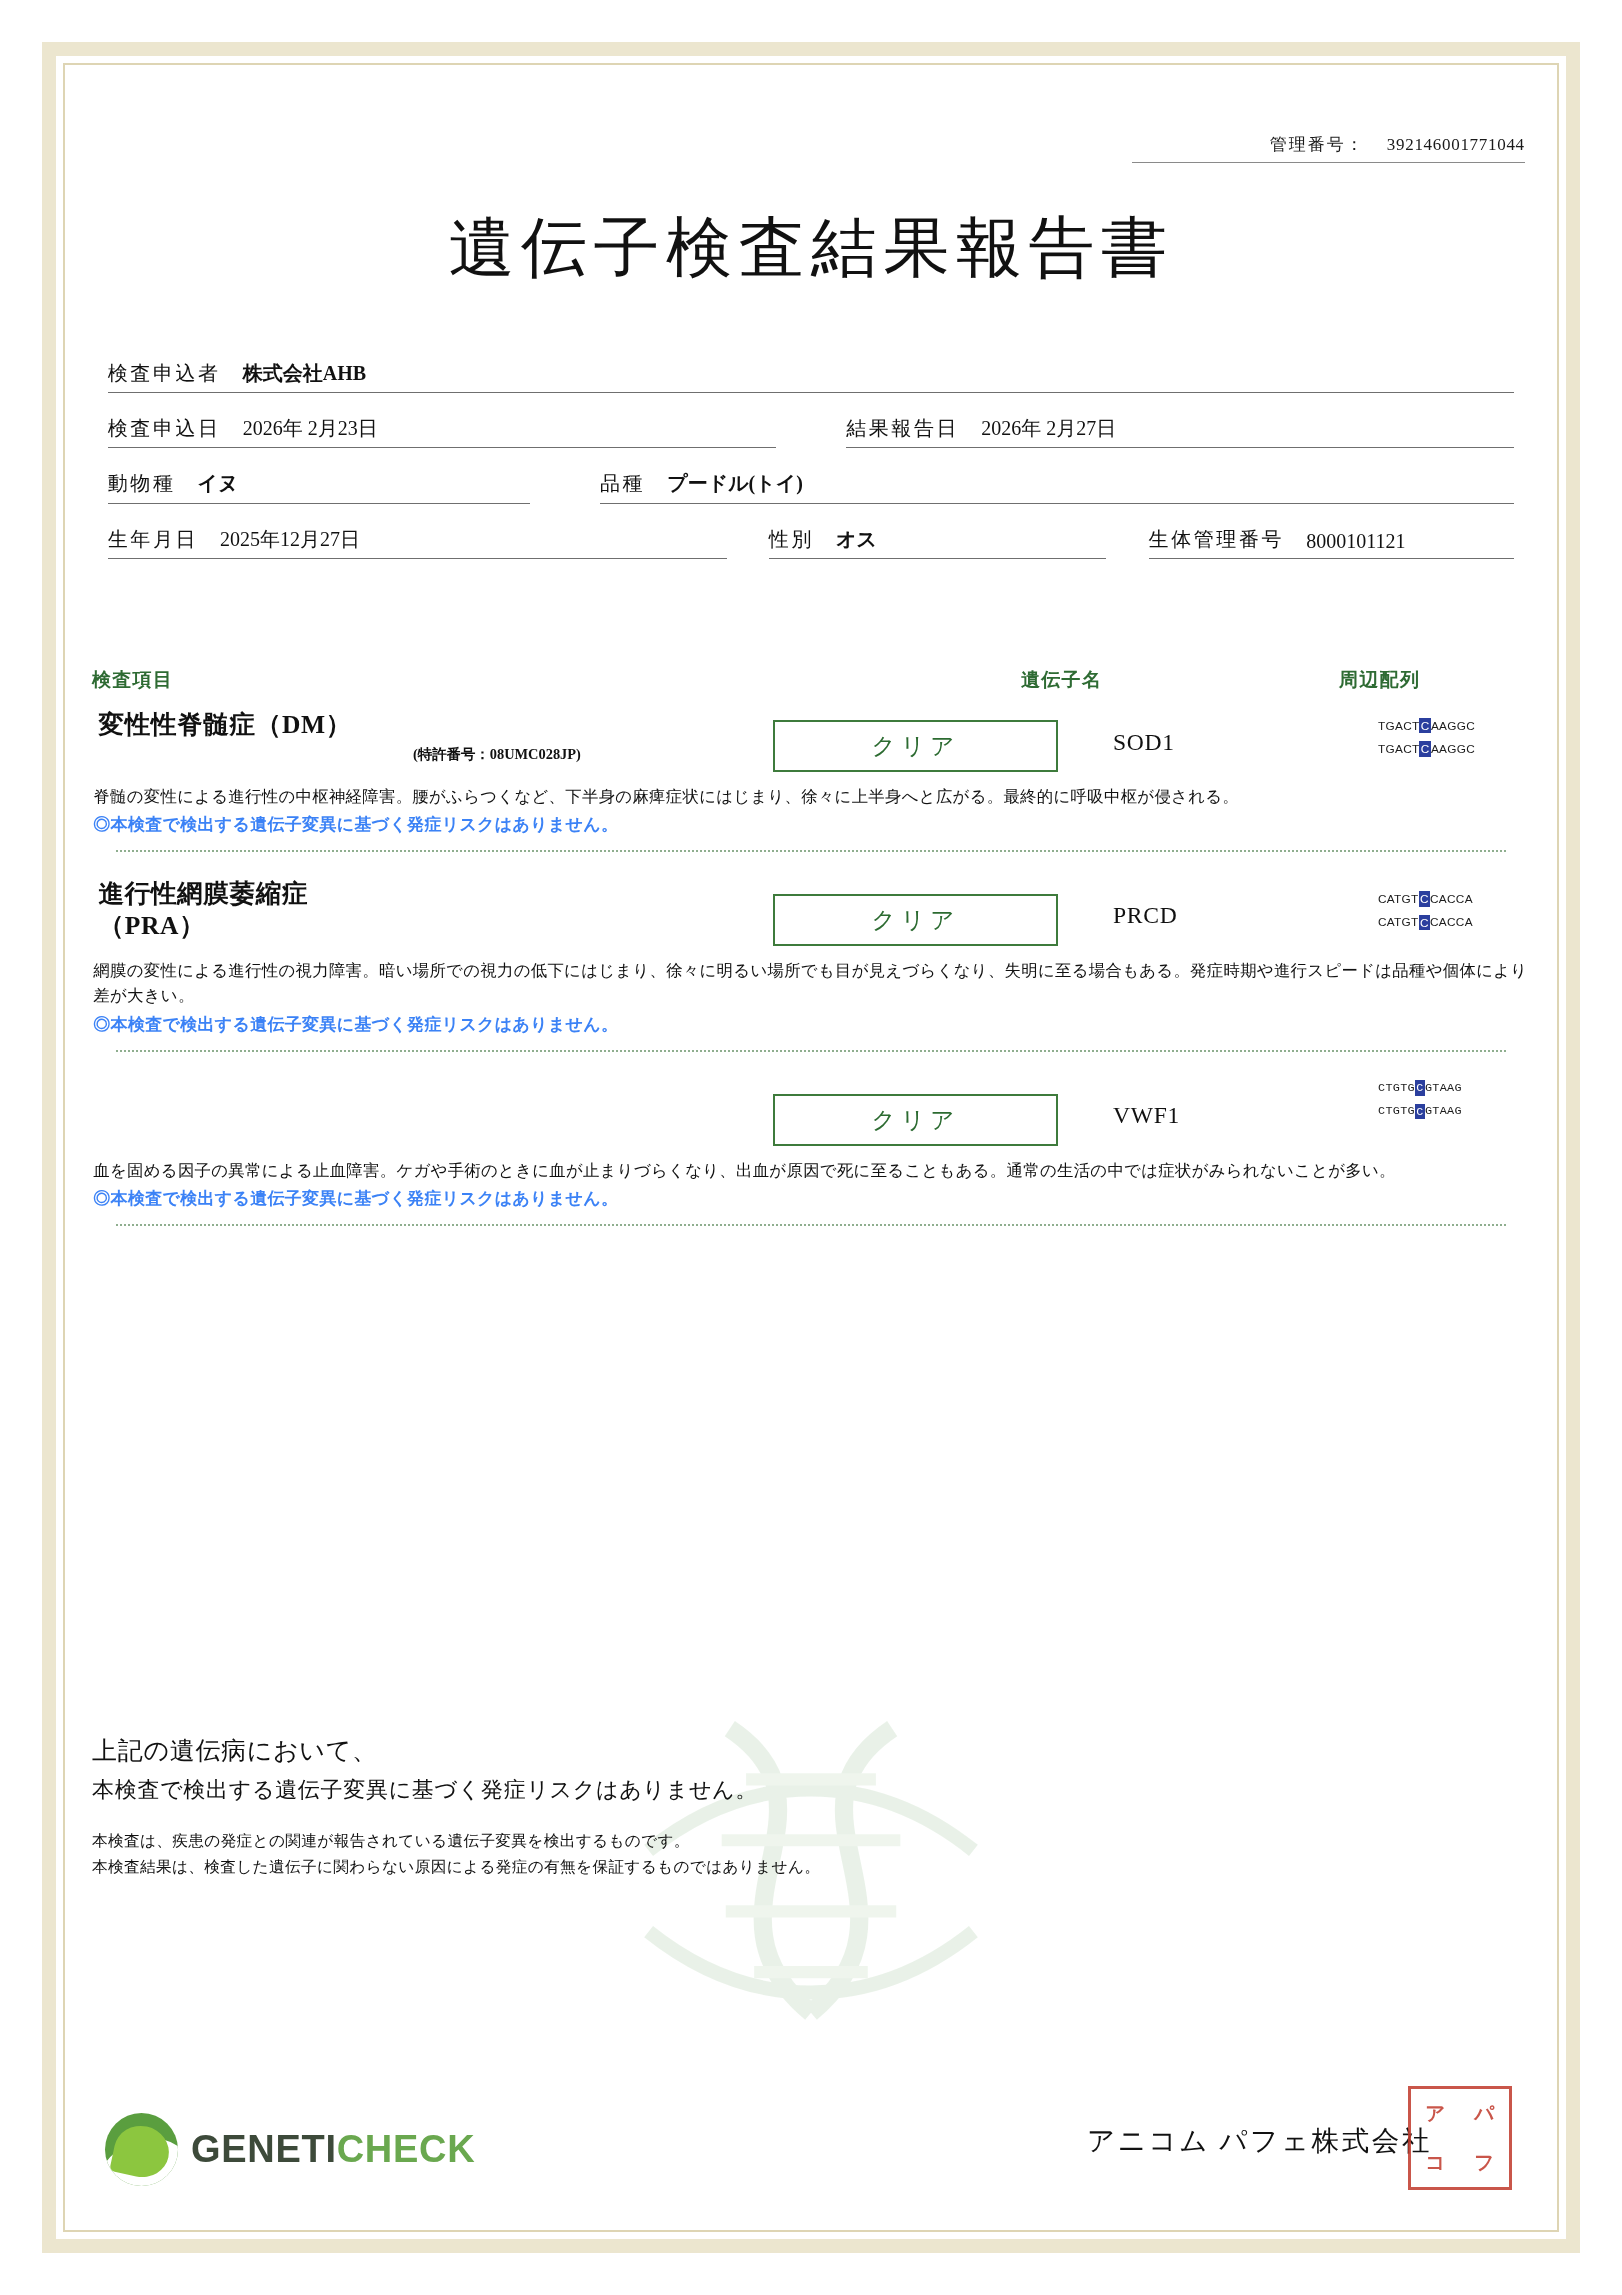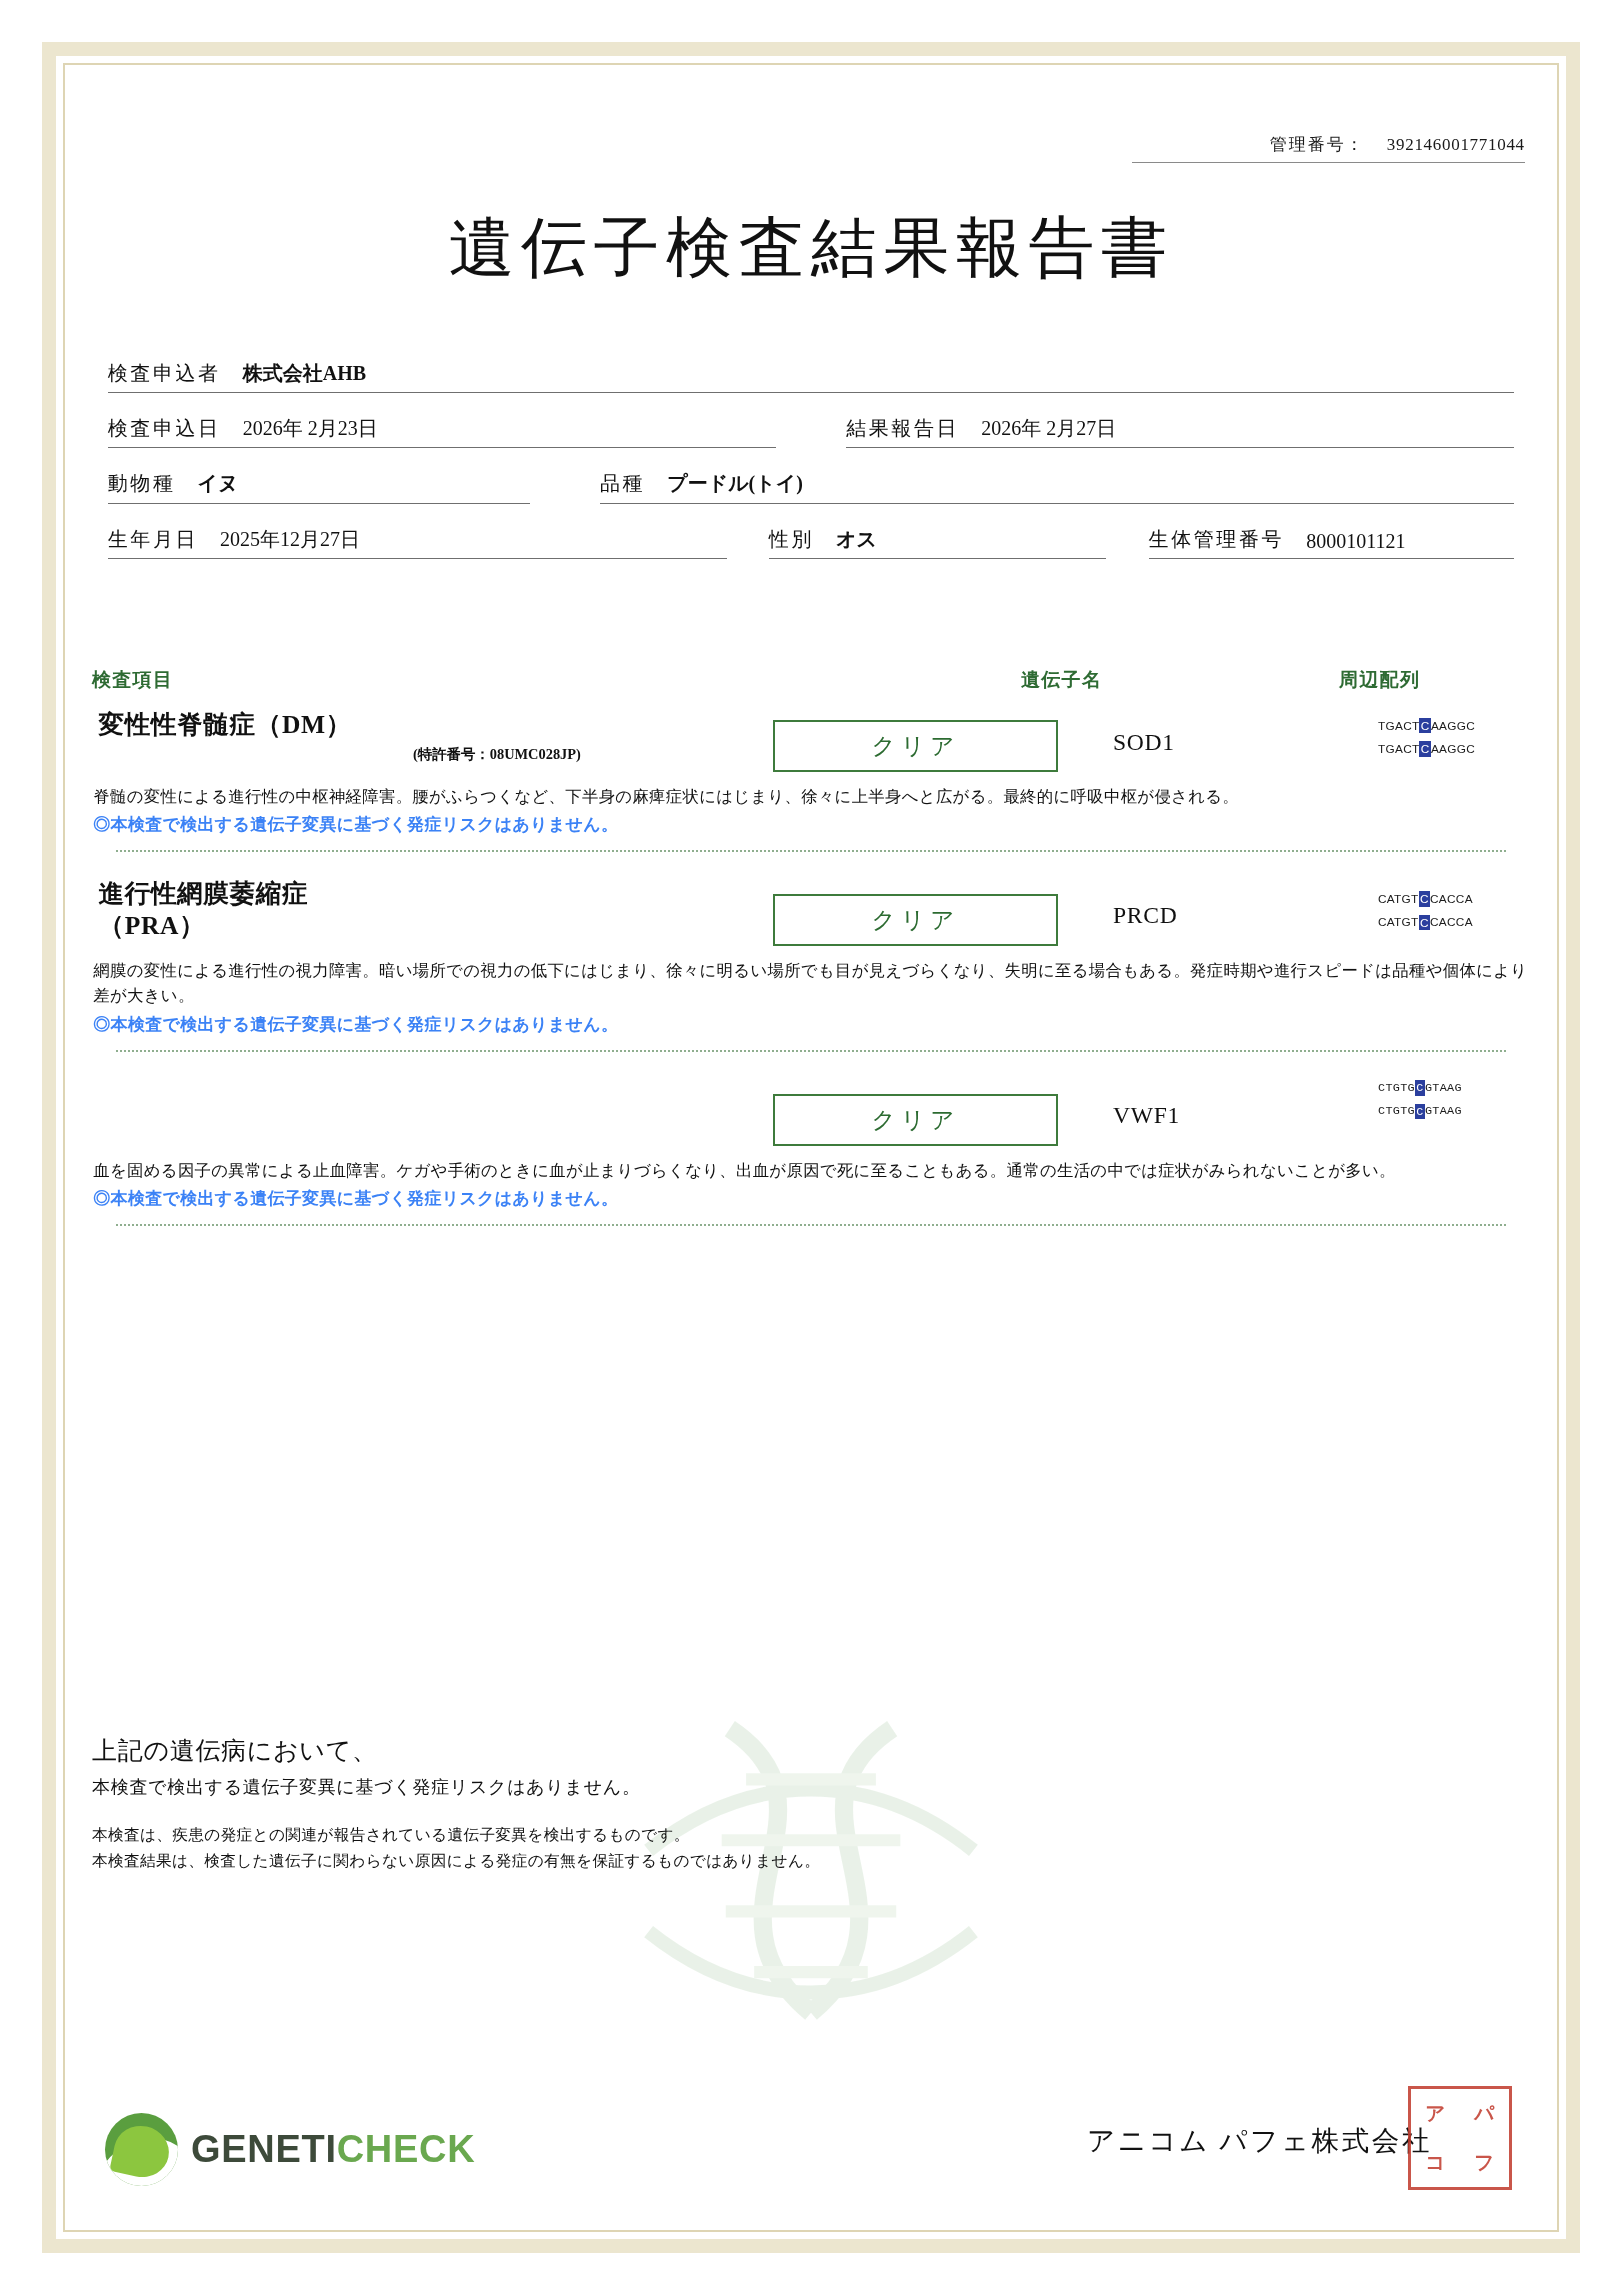--- a/index.html
+++ b/index.html
@@ -207,21 +207,21 @@
     left: 0; right: 0;
     text-align: left;
   }
   .sum-l1 {
     font-size: 25px;
     color: #111;
     letter-spacing: 0.7px;
     margin-bottom: 7.9px;
   }
   .sum-l2 {
-    font-size: 18px;
+    font-size: 22px;
     color: #111;
     letter-spacing: 0.7px;
     margin-bottom: 23.6px;
   }
   .sum-note {
     font-size: 15.7px;
     color: #111;
     line-height: 1.6;
     letter-spacing: 0.3px;
   }

